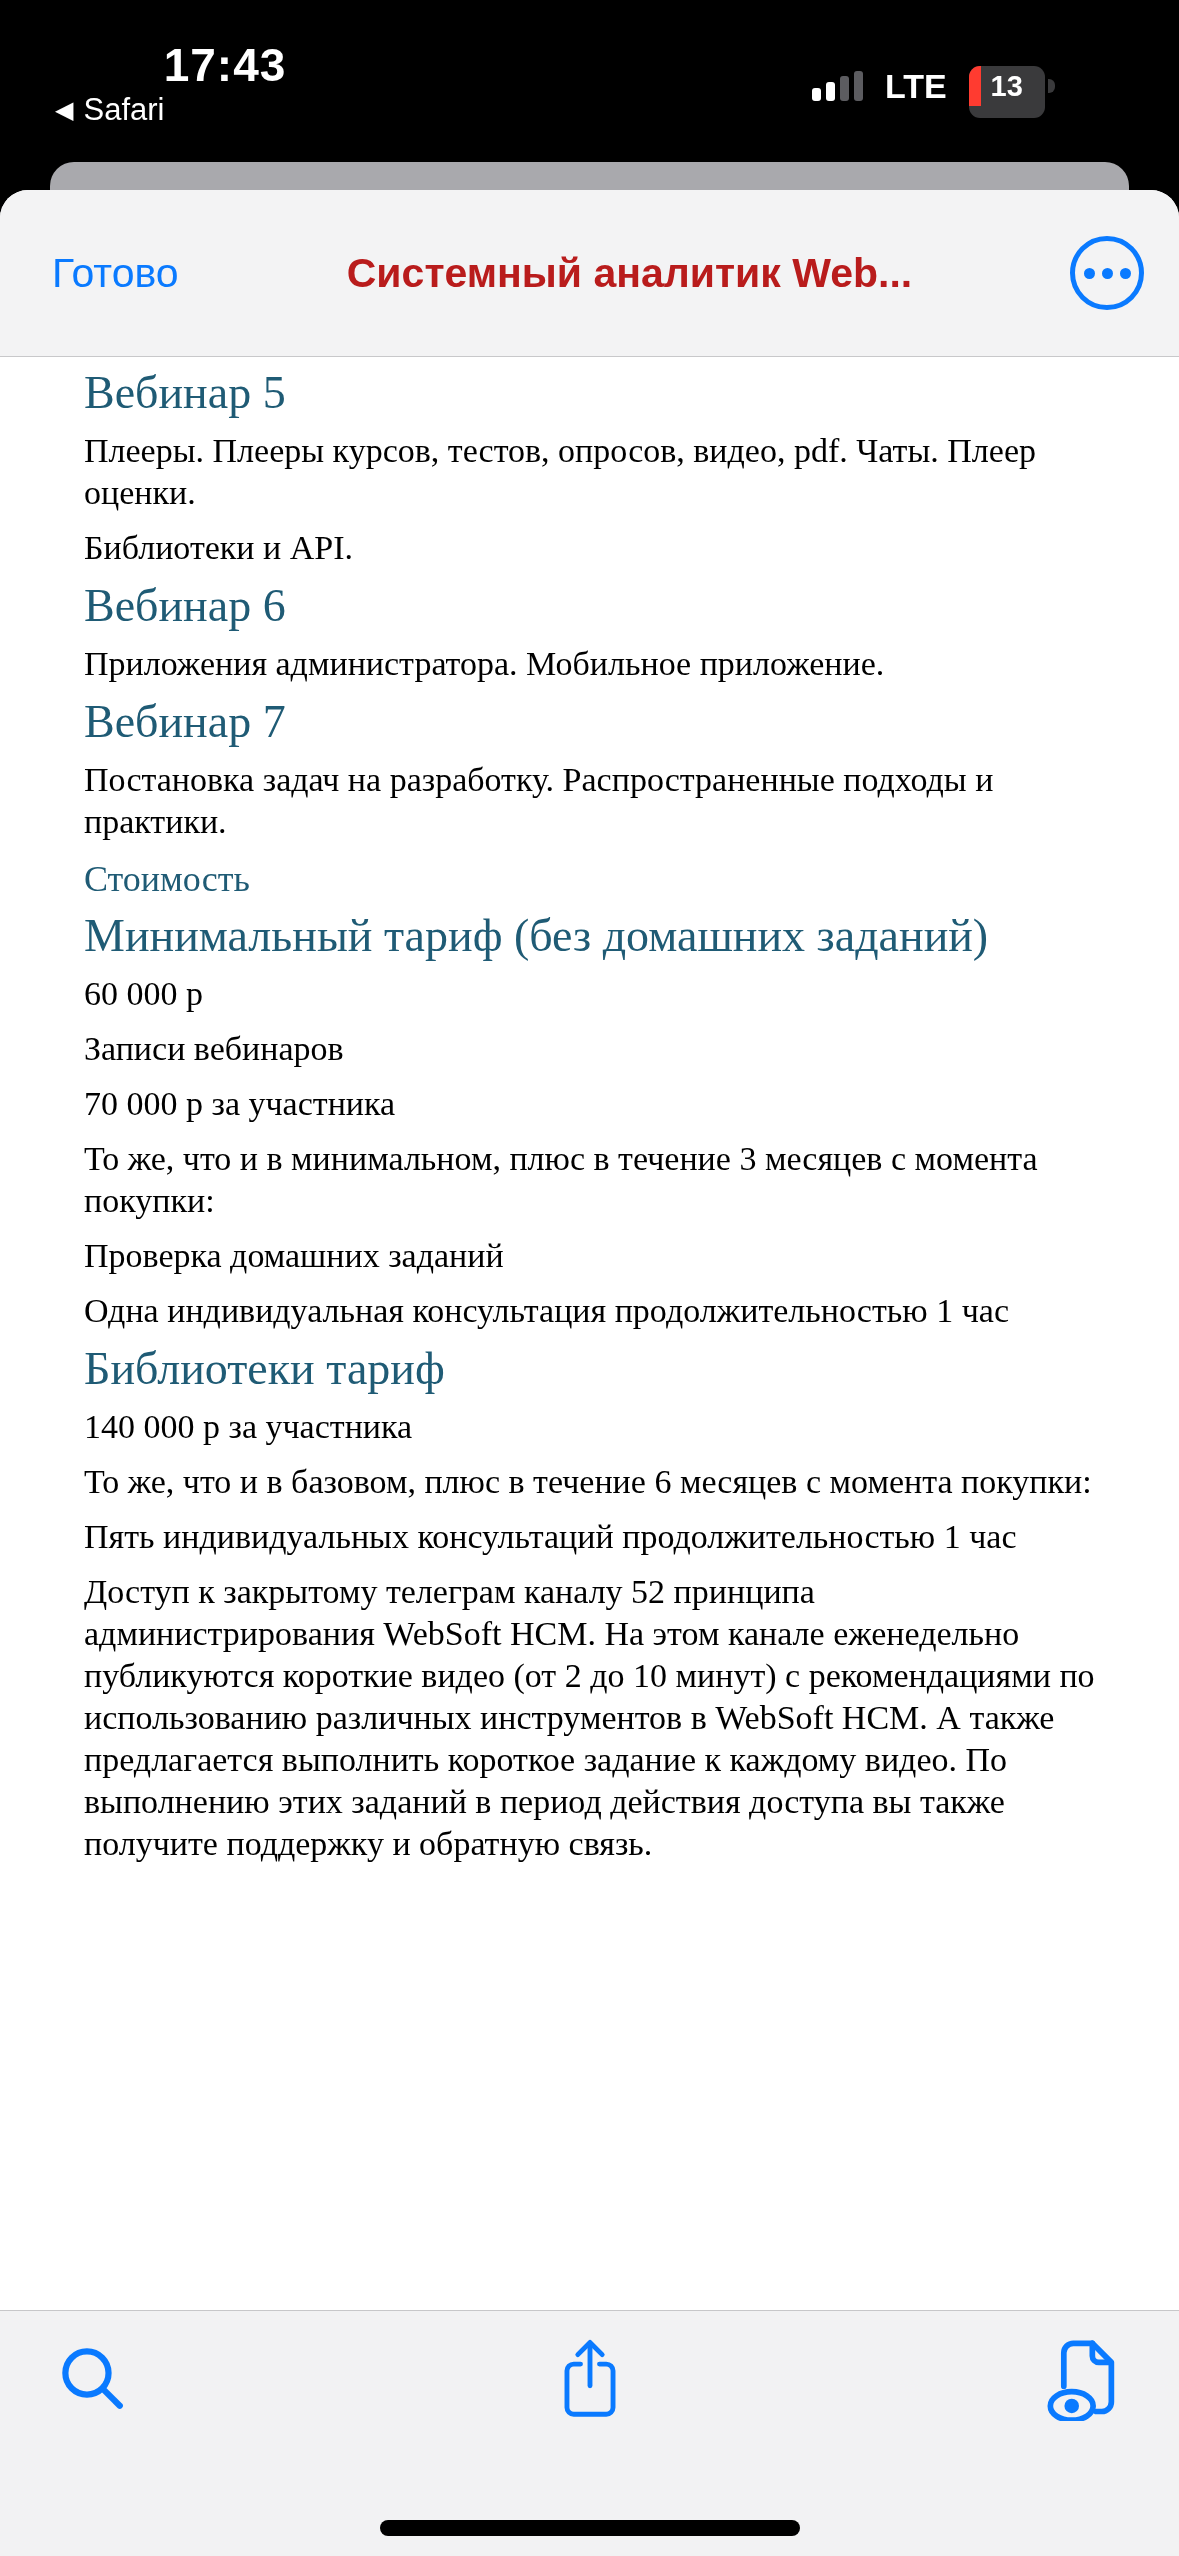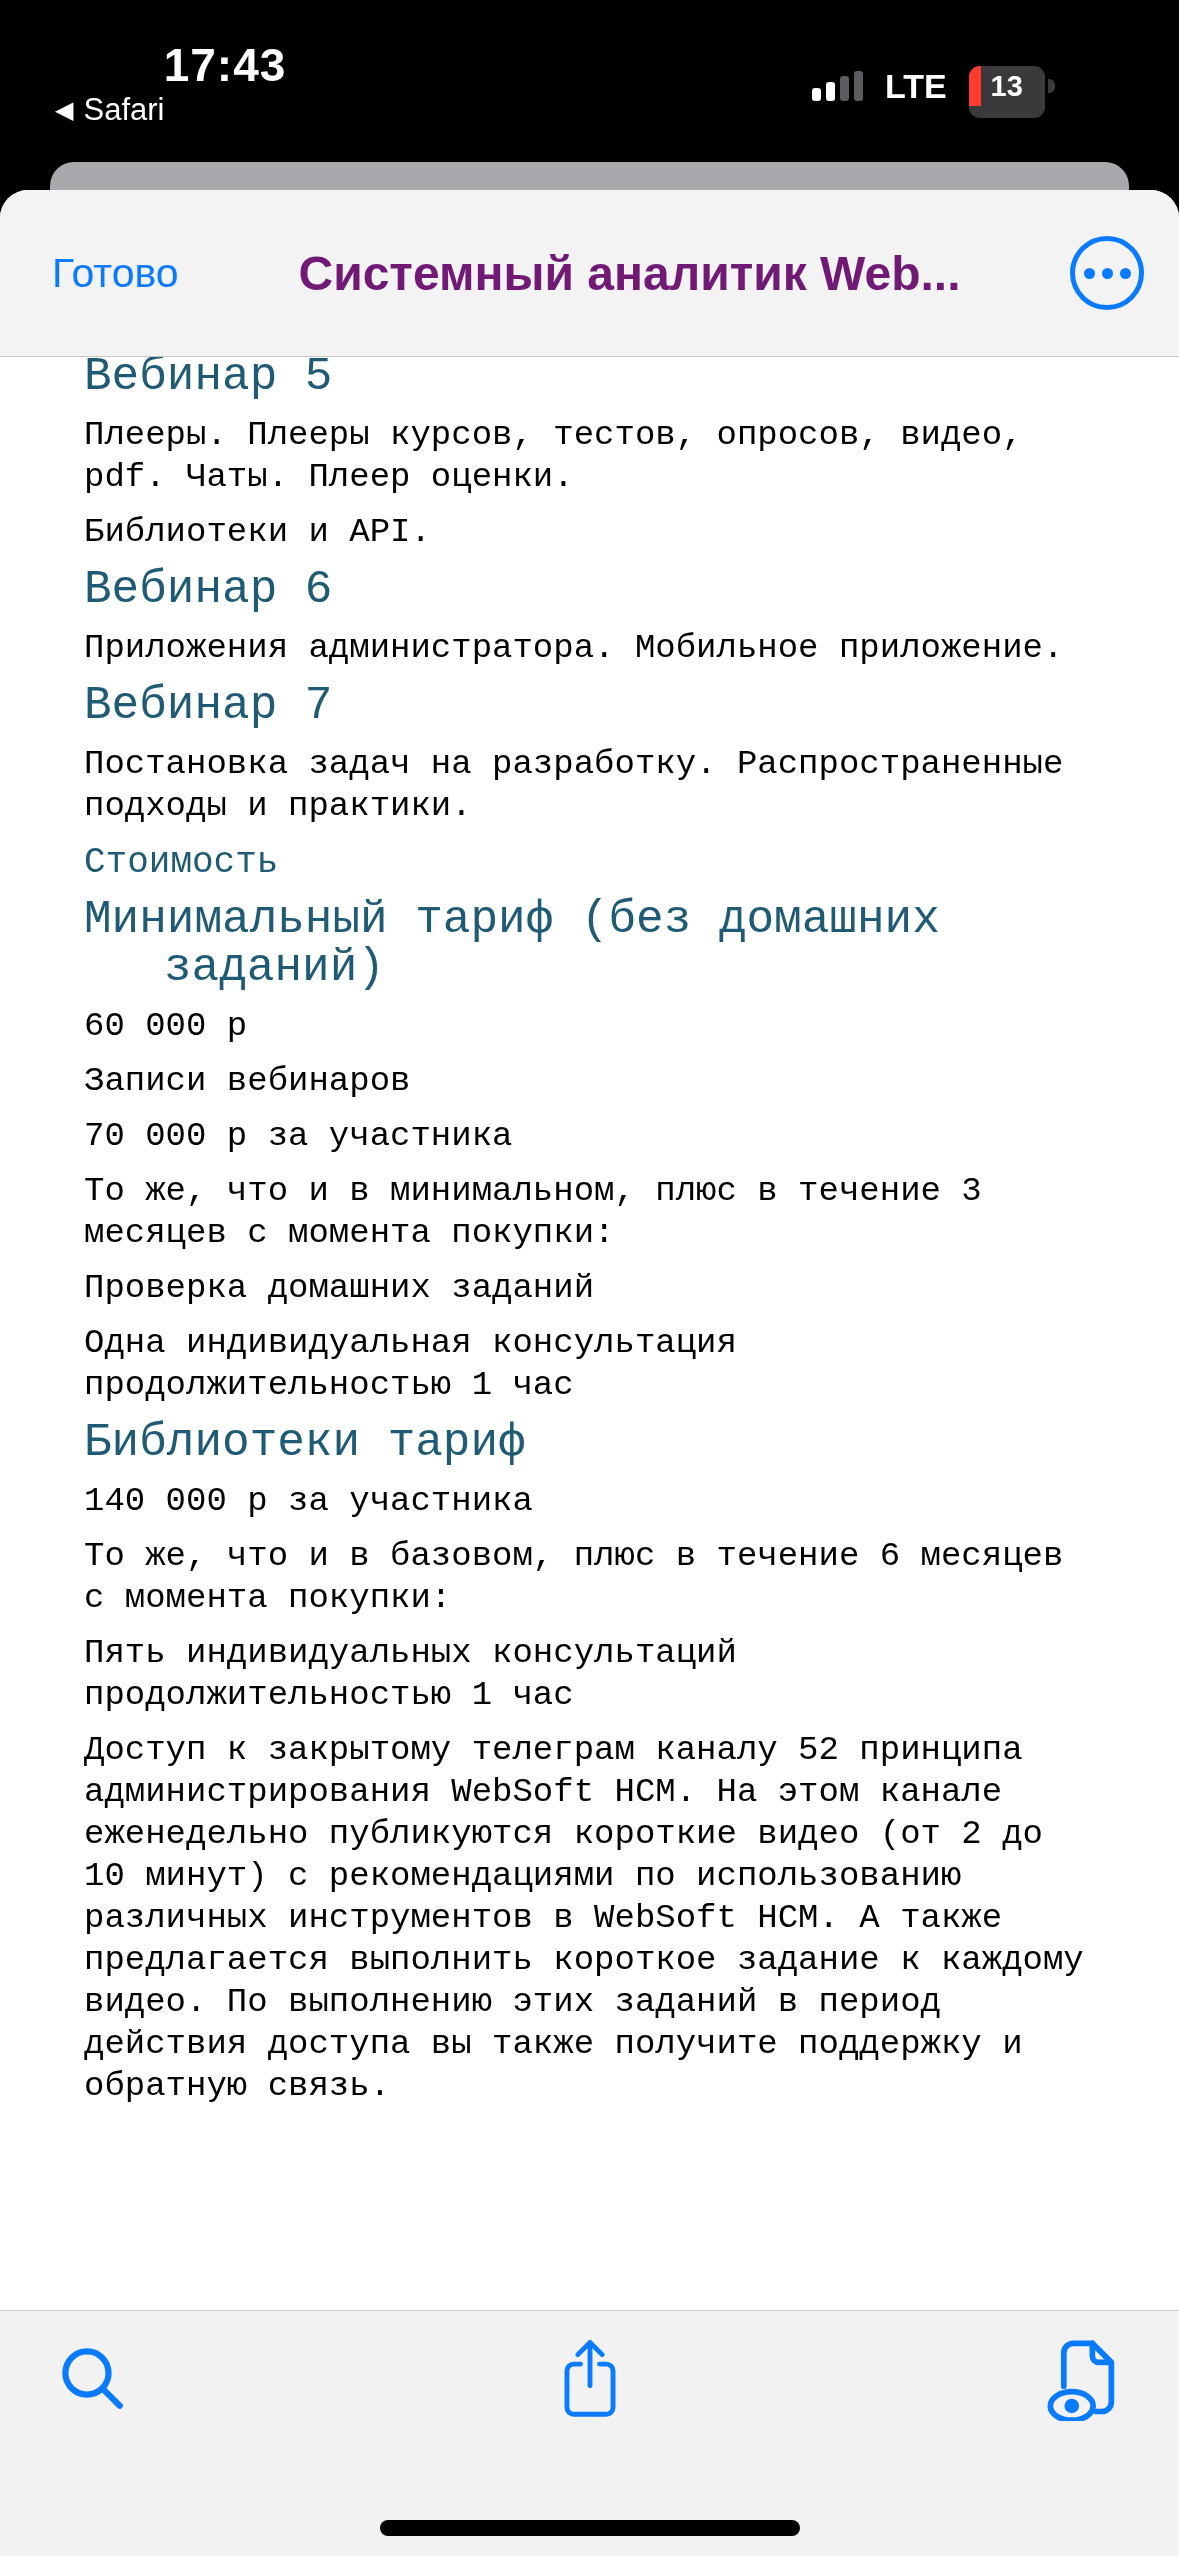--- a/index.html
+++ b/index.html
@@ -32,30 +32,30 @@
 
   
   .sheet{position:absolute;top:190px;left:0;width:1179px;height:2366px;background:#ffffff;
          border-radius:28px 28px 0 0;overflow:hidden;}
 
   .navbar{position:relative;height:166px;background:#f3f3f4;border-bottom:1px solid #c8c8ca;}
   .done-btn{position:absolute;left:52px;top:0;height:166px;display:flex;align-items:center;
             font-size:41px;color:#0a7aff;background:none;border:none;padding:0;cursor:pointer;
             font-family:"Liberation Sans",sans-serif;}
   .nav-title{position:absolute;left:230px;right:150px;top:0;height:166px;display:flex;align-items:center;
-             justify-content:center;font-size:48px;font-weight:700;color:#701a75;white-space:nowrap;
+             justify-content:center;font-size:41px;font-weight:700;color:#b91c1c;white-space:nowrap;
              overflow:hidden;}
   .more-btn{position:absolute;right:35px;top:46px;width:74px;height:74px;border:5px solid #0a7aff;
             border-radius:50%;background:none;display:flex;align-items:center;justify-content:center;
             gap:7px;cursor:pointer;box-sizing:border-box;}
   .more-btn i{width:11px;height:11px;border-radius:50%;background:#0a7aff;display:block;}
 
   
-  .doc-content{margin:0 84px;padding-top:2px;color:#000;
-               font-family:Liberation Mono, monospace;}
+  .doc-content{margin:16px 84px;padding-top:2px;color:#000;
+               font-family:Liberation Serif, serif;}
   .doc-content > :first-child{margin-top:-6px;}
   .doc-h2{color:#1f5b75;font-weight:400;font-size:46px;line-height:48px;margin:13px 0;
           max-width:950px;padding-left:80px;text-indent:-80px;}
   .doc-h3{color:#1f5b75;font-weight:400;font-size:36px;line-height:40px;margin:16px 0 13px 0;}
   .doc-p{font-size:34px;line-height:42px;margin:13px 0;max-width:1012px;}
 
   
   .toolbar{position:absolute;bottom:0;left:0;width:1179px;height:246px;background:#f2f2f3;
            border-top:1px solid #c7c7c9;box-sizing:border-box;}
   .toolbar-icons{display:flex;justify-content:space-between;align-items:center;

